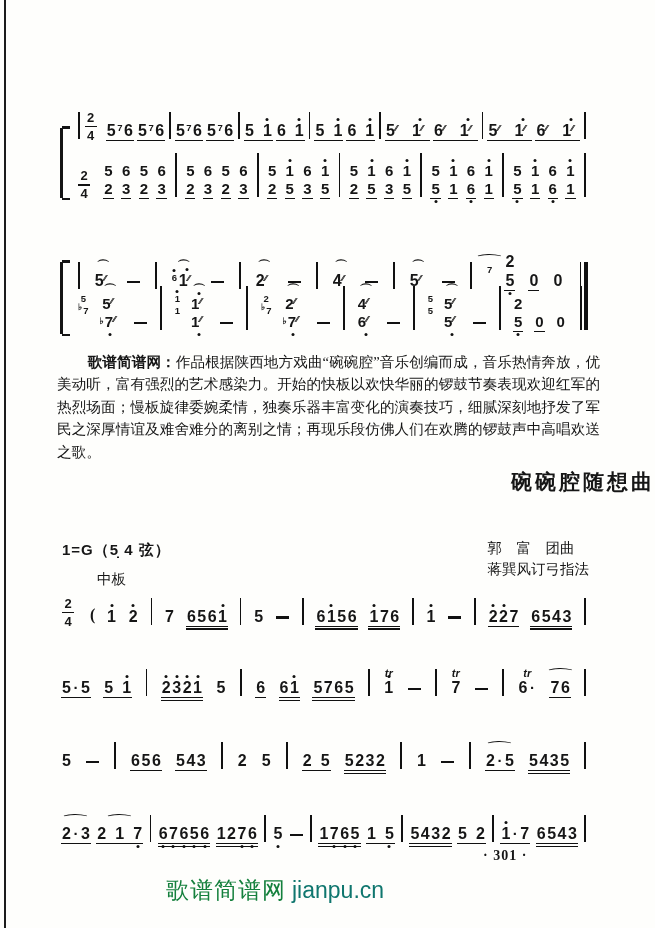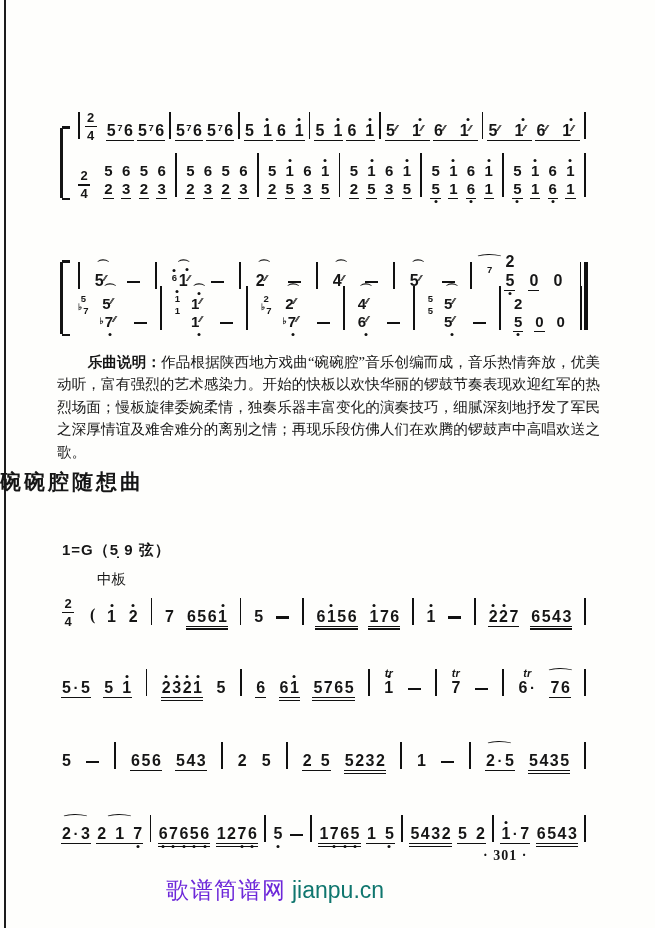--- a/index.html
+++ b/index.html
@@ -60,21 +60,21 @@
   .bracket{position:absolute;width:8px;border-left:3px solid #141414;}
   .bracket:before,.bracket:after{content:"";position:absolute;left:-1px;width:8px;height:2.5px;background:#141414;}
   .bracket:before{top:-2px;} .bracket:after{bottom:-2px;}
   #br1{left:60px;top:128px;height:70px;}
   #br2{left:60px;top:262px;height:72px;}
 
   
   .desc{position:absolute;top:351px;left:57px;width:543px;margin:0;
         font-size:14.6px;line-height:22.4px;text-align:justify;text-indent:2.1em;}
   .desc b{font-weight:bold;}
-  .title{position:absolute;top:468px;left:0;width:100%;margin:0;text-align:left;
+  .title{position:absolute;top:468px;left:0;width:100%;margin:0;text-align:right;
          font-size:21px;font-weight:bold;letter-spacing:3px;}
   .key{position:absolute;top:541px;left:62px;font-family:"Liberation Sans",sans-serif;
        font-weight:bold;font-size:15px;letter-spacing:1px;}
   .tempo{position:absolute;top:570px;left:97px;font-size:14.5px;}
   .credits{position:absolute;top:538px;right:66px;font-size:14.5px;line-height:21px;text-align:left;}
   .pageno{position:absolute;top:848px;left:483px;font-size:14px;font-weight:bold;letter-spacing:1px;}
   .wm{position:absolute;top:875px;left:166px;font-size:23px;letter-spacing:1px;white-space:nowrap;}
   .wm .url{font-family:"Liberation Sans",sans-serif;letter-spacing:0;}
 </style>
 </head>
@@ -1036,25 +1036,29 @@
             </span>
           </span>
         </span>
       </span>
       <span class="endbar">
         <span class="b1"></span>
         <span class="b2"></span>
       </span>
     </div>
 
-  <p class="desc"><b>乐曲说明：</b><span>作品根据陕西地方戏曲“碗碗腔”音乐创编而成，音乐热情奔放，优美动听，富有强烈的艺术感染力。开始的快板以欢快华丽的锣鼓节奏表现欢迎红军的热烈场面；慢板旋律委婉柔情，独奏乐器丰富变化的演奏技巧，细腻深刻地抒发了军民之深厚情谊及难舍难分的离别之情；再现乐段仿佛人们在欢腾的锣鼓声中高唱欢送之歌。</span></p>
+  <p class="desc"><b>歌谱简谱网：</b><span>作品根据陕西地方戏曲“碗碗腔”音乐创编而成，音乐热情奔放，优美动听，富有强烈的艺术感染力。开始的快板以欢快华丽的锣鼓节奏表现欢迎红军的热烈场面；慢板旋律委婉柔情，独奏乐器丰富变化的演奏技巧，细腻深刻地抒发了军民之深厚情谊及难舍难分的离别之情；再现乐段仿佛人们在欢腾的锣鼓声中高唱欢送之歌。</span></p>
 
   <h1 class="title">碗碗腔随想曲</h1>
-  <div class="key">1=G（5̣ 9 弦）</div>
+  <div class="key">1=G（5̣ 4 弦）</div>
   <div class="tempo">中板</div>
+  <div class="credits">
+    <div>郭　富　团曲</div>
+    <div>蒋巽风订弓指法</div>
+  </div>
 
   <div class="mline" id="ml0">
       <span class="ts">
         <span class="tsnum">2</span>
         <span class="tsline"></span>
         <span class="tsnum">4</span>
       </span>
       <span class="ptxt">(</span>
       <span class="tok">
         <span class="stack">
@@ -1755,14 +1759,14 @@
             </span>
           </span>
           <span class="ul" style="top: calc(100% + 1px);"></span>
           <span class="ul" style="top: calc(100% + 3.6px);"></span>
         </span>
       </span>
       <span class="bar"></span>
     </div>
 
   <div class="pageno">· 301 ·</div>
-  <div class="wm"><span class="cn" style="color: #6d28d9; margin-right: 6px; text-align: right;">歌谱简谱网</span><span class="url" style="color: #0f766e;">jianpu.cn</span></div>
+  <div class="wm"><span class="cn" style="color: #15803d; margin-right: 6px; text-align: right;">歌谱简谱网</span><span class="url" style="color: #0f766e;">jianpu.cn</span></div>
 </div>
 
 </body></html>

